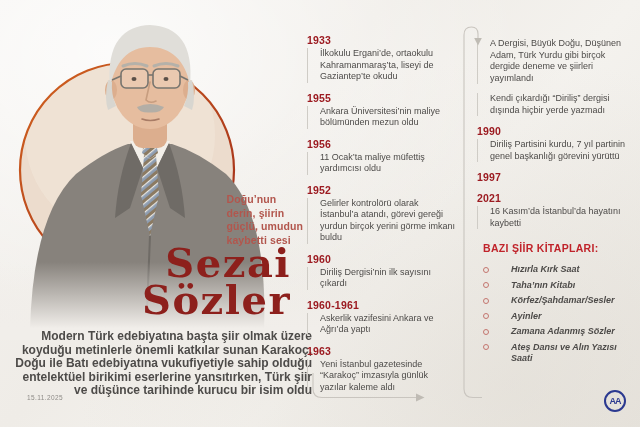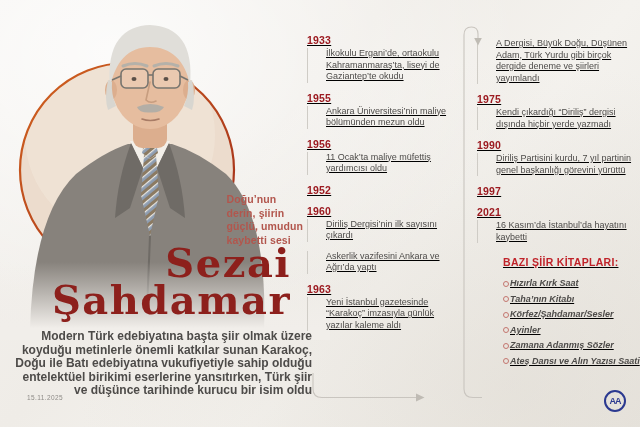--- a/index.html
+++ b/index.html
@@ -21,41 +21,41 @@
     position:absolute; right:349px; top:244px; text-align:right;
     font-family:"DejaVu Serif", serif; font-weight:bold;
     color:#8d201c; font-size:40px; line-height:37px; letter-spacing:1.5px;
   }
   .intro {
     position:absolute; left:9px; top:330px; width:303px; text-align:right;
     color:#4d4b49; font-size:12px; line-height:13.5px;font-weight:bold;
   }
   .date { position:absolute; left:27px; top:394px; font-size:6.5px; color:#8e8b87; letter-spacing:.4px; }
   
-  .col { position:absolute;text-decoration:underline; }
+  .col { position:absolute; }
   .col-left  { left:307px; top:34px;  width:150px; }
   .col-right { left:477px; top:38px;  width:158px; }
   .tl-item { margin-bottom:9px; }
   .tl-year {
     color:#9c1b21; font-weight:bold; font-size:10.5px; line-height:12px;
     margin:0 0 2px 0; letter-spacing:.2px;
   }
   .tl-year:empty { display:none; }
   .tl-text {
     color:#4d4b49; font-size:9px; line-height:11.5px;
-    border-left:1px solid #cfccc6; padding-left:18px; margin:0 0 6px 0;
+    border-left:1px solid #cfccc6; padding-left:12px; margin:0 0 6px 0;
   }
   .tl-text + .tl-text { border-left:none; padding-left:7px; }
   
-  .books { margin-top:13px; margin-left:26px; }
+  .books { margin-top:13px; margin-left:6px; }
   .books-heading {
     color:#c0232a; font-weight:bold; font-size:10.5px; letter-spacing:.3px; margin-bottom:10px;
   }
   .book {
-    display:flex; gap:1px; align-items:flex-start;
+    display:flex; gap:22px; align-items:flex-start;
     font-style:italic; font-weight:bold; color:#4d4b49;
     font-size:9px; line-height:11px; margin-bottom:4.5px; width:140px;
   }
   .book-bullet {
     flex:none; width:4px; height:4px; margin-top:2.5px;
     border:1.2px solid #c4766f; border-radius:50%;
   }
   
   .connectors { position:absolute; left:0; top:0; pointer-events:none; }
   
@@ -148,21 +148,21 @@
   <div class="quote">
 
   <div class="quote-line">Doğu’nun</div>
       <div class="quote-line">derin, şiirin</div>
       <div class="quote-line">güçlü, umudun</div>
       <div class="quote-line">kaybetti sesi</div>
     </div>
 
   <div class="name">
     <div>Sezai</div>
-    <div>Şahdamar</div>
+    <div>Sözler</div>
   </div>
 
   <div class="intro">Modern Türk edebiyatına başta şiir olmak üzere koyduğu metinlerle önemli katkılar sunan Karakoç, Doğu ile Batı edebiyatına vukufiyetiyle sahip olduğu entelektüel birikimi eserlerine yansıtırken, Türk şiir ve düşünce tarihinde kurucu bir isim oldu</div>
 
   <div class="date">15.11.2025</div>
 
   <div class="col col-left">
 
       <div class="tl-item">
         <div class="tl-year">1933</div>
@@ -183,31 +183,36 @@
       <div class="tl-item">
         <div class="tl-year">1956</div>
         <div class="tl-texts">
 
         <p class="tl-text">11 Ocak’ta maliye müfettiş yardımcısı oldu</p>
         </div>
       </div>
 
       <div class="tl-item">
         <div class="tl-year">1952</div>
+        <div class="tl-texts">
+
+        <p class="tl-text">Gelirler kontrolörü olarak İstanbul’a atandı, görevi gereği yurdun birçok yerini görme imkanı buldu</p>
+        </div>
       </div>
 
       <div class="tl-item">
         <div class="tl-year">1960</div>
         <div class="tl-texts">
 
         <p class="tl-text">Diriliş Dergisi’nin ilk sayısını çıkardı</p>
         </div>
       </div>
 
       <div class="tl-item">
+        <div class="tl-year">1960-1961</div>
         <div class="tl-texts">
 
         <p class="tl-text">Askerlik vazifesini Ankara ve Ağrı’da yaptı</p>
         </div>
       </div>
 
       <div class="tl-item">
         <div class="tl-year">1963</div>
         <div class="tl-texts">
 
@@ -221,21 +226,20 @@
 
         <div class="tl-item">
 
           <div class="tl-texts">
 
           <p class="tl-text">A Dergisi, Büyük Doğu, Düşünen Adam, Türk Yurdu gibi birçok dergide deneme ve şiirleri yayımlandı</p>
           </div>
         </div>
 
         <div class="tl-item">
-          <div class="tl-year">1975</div>
           <div class="tl-texts">
 
           <p class="tl-text">Kendi çıkardığı “Diriliş” dergisi dışında hiçbir yerde yazmadı</p>
           </div>
         </div>
 
         <div class="tl-item">
           <div class="tl-year">1990</div>
           <div class="tl-texts">
 

